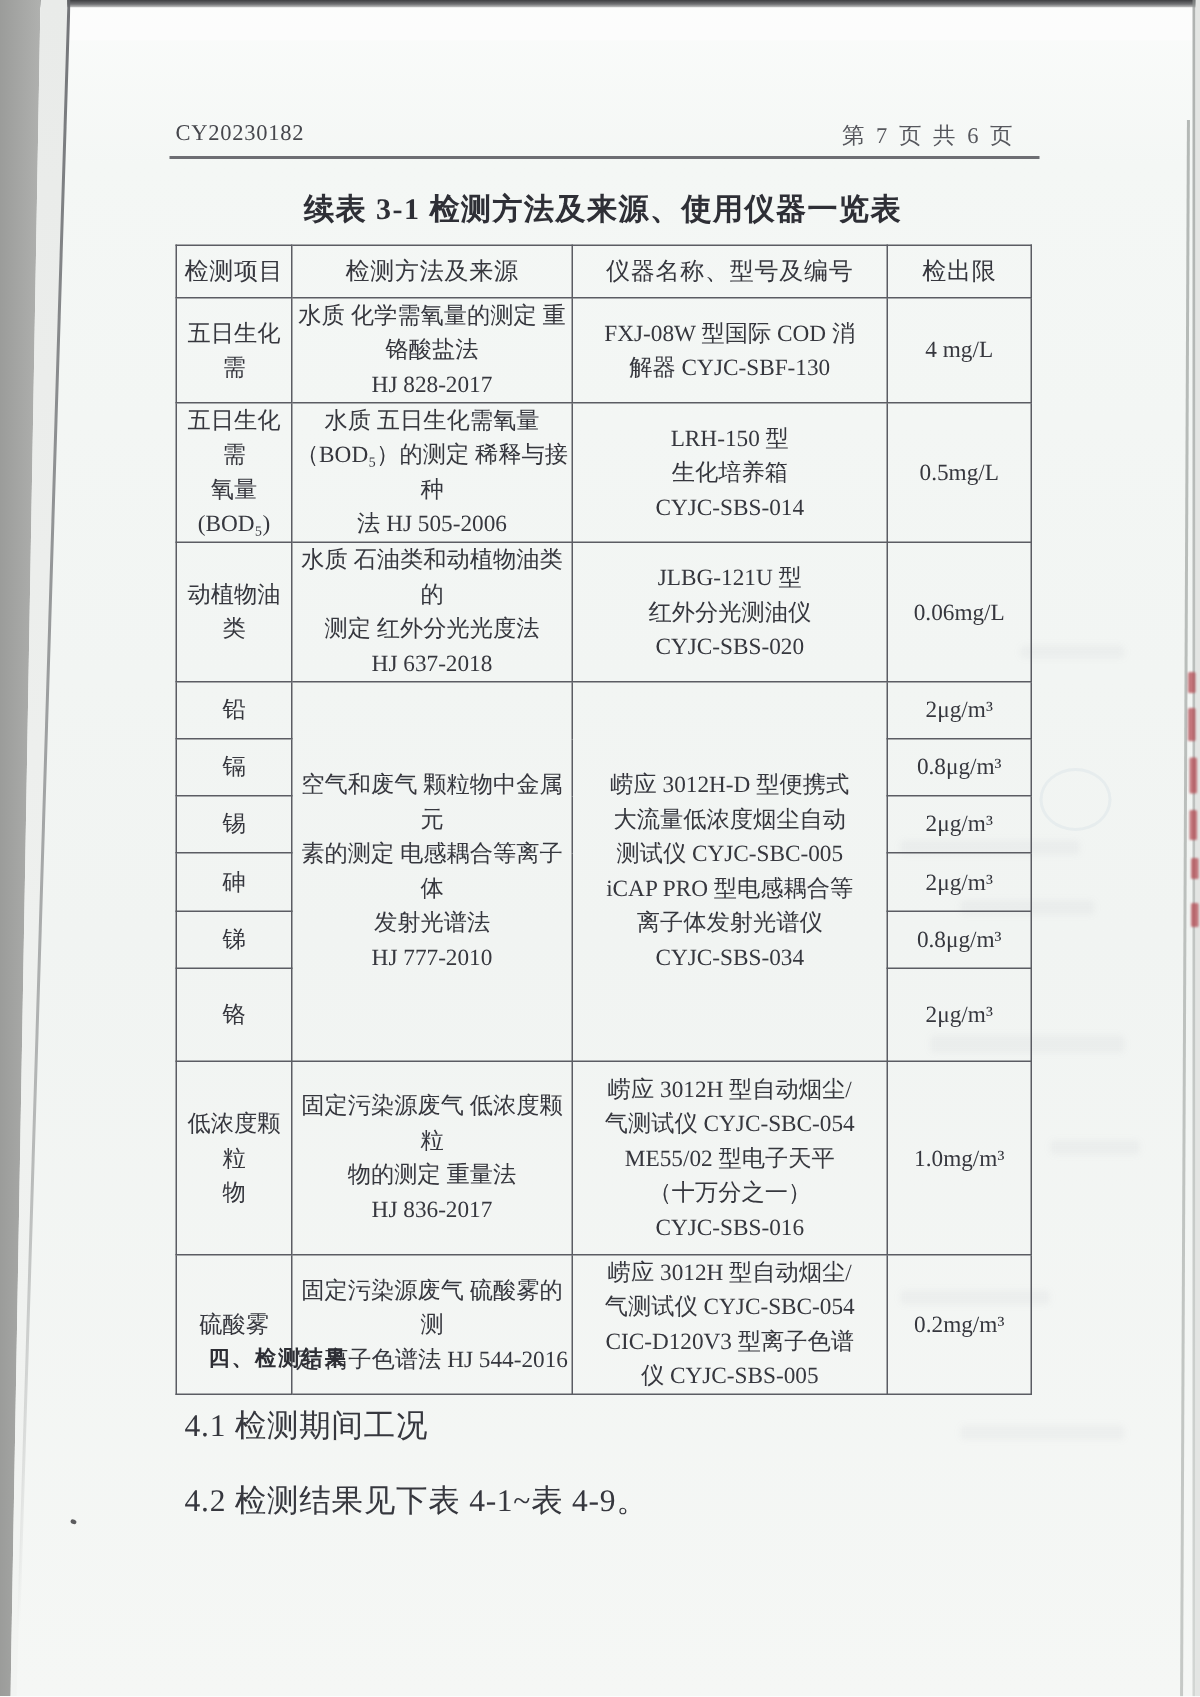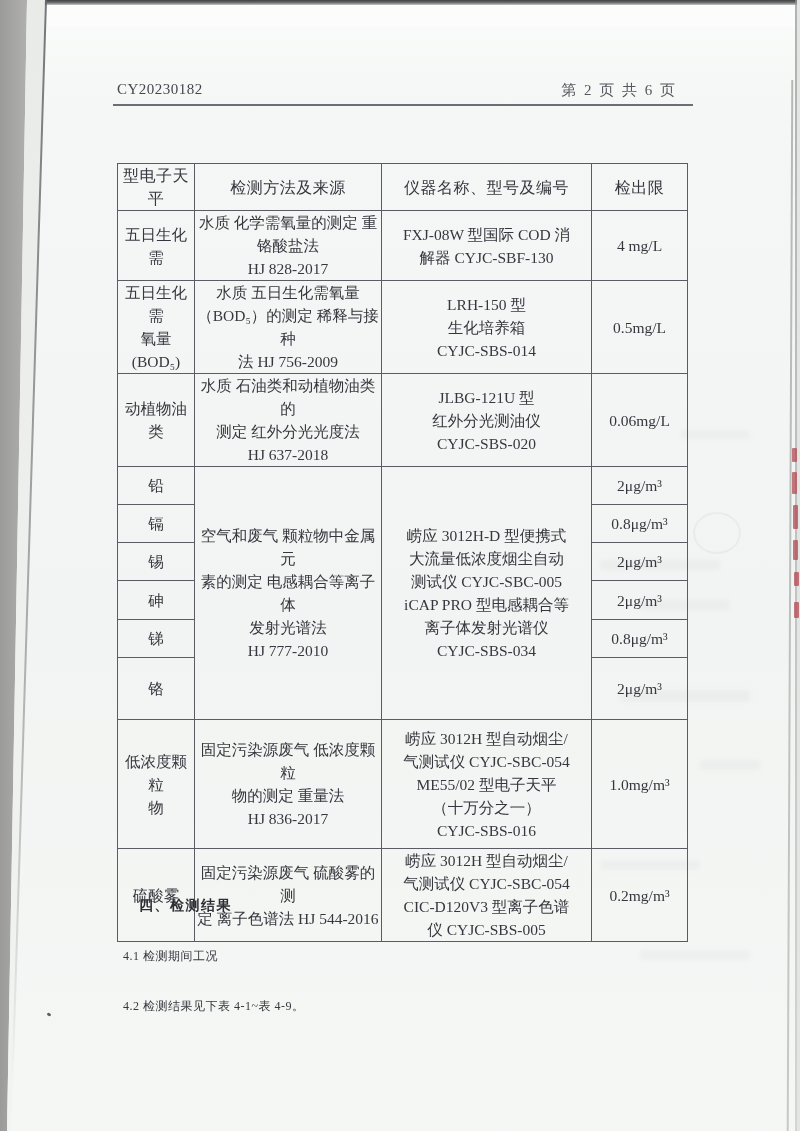--- a/index.html
+++ b/index.html
@@ -44,21 +44,21 @@
   
   table.methods{position:absolute;top:163px;left:117px;width:570px;border-collapse:collapse;
     table-layout:fixed;font-size:15.5px;color:#36373e;}
   table.methods th,table.methods td{border:1px solid #5b5c63;padding:0 2px;text-align:center;
     vertical-align:middle;font-weight:normal;line-height:23px;overflow:hidden;}
   table.methods th{font-size:16px;letter-spacing:.5px;}
   .pre{white-space:pre-line;}
   
   .sec-heading{position:absolute;top:897px;left:139px;font-size:14px;font-weight:bold;
     letter-spacing:1.5px;color:#2d2e34;}
-  .sec-line{position:absolute;font-size:12px;color:#36373e;letter-spacing:.5px;margin-top:12px;}
+  .sec-line{position:absolute;font-size:21px;color:#36373e;letter-spacing:.5px;}
   .sec-41{top:936px;left:123px;}
   .sec-para{top:975px;left:149px;}
   .sec-42{top:986px;left:123px;}
 </style>
 </head>
 <body>
 
 <div class="page">
 
   <div class="scan-top-edge"></div>
@@ -80,54 +80,55 @@
   <div class="bleed" style="left:680px;top:430px;width:70px;height:9px;"></div>
   <div class="bleed" style="left:600px;top:560px;width:120px;height:10px;"></div>
   <div class="bleed" style="left:640px;top:600px;width:90px;height:10px;"></div>
   <div class="bleed" style="left:620px;top:690px;width:130px;height:12px;"></div>
   <div class="bleed" style="left:700px;top:760px;width:60px;height:10px;"></div>
   <div class="bleed" style="left:600px;top:860px;width:100px;height:10px;"></div>
   <div class="bleed" style="left:640px;top:950px;width:110px;height:10px;"></div>
 
   <div class="page-header">
     <span class="report-no">CY20230182</span>
-    <span class="page-info">第 2 页 共 6 页</span>
+    <span class="page-info">第 7 页 共 6 页</span>
   </div>
   <div class="header-rule"></div>
 
+  <div class="doc-title">续表 3-1 检测方法及来源、使用仪器一览表</div>
 
   <table class="methods">
     <colgroup>
       <col style="width:77px">
         <col style="width:187px">
         <col style="width:210px">
         <col style="width:96px">
     </colgroup>
     <tbody>
         <tr style="height:35px">
-      <th>型电子天平</th>
+      <th>检测项目</th>
       <th>检测方法及来源</th>
       <th>仪器名称、型号及编号</th>
       <th>检出限</th>
     </tr>
     <tr style="height:70px">
       <td>五日生化需</td>
       <td class="pre">水质 化学需氧量的测定 重
 铬酸盐法
 HJ 828-2017</td>
       <td class="pre">FXJ-08W 型国际 COD 消
 解器 CYJC-SBF-130</td>
       <td>4 mg/L</td>
     </tr>
     <tr style="height:72px">
       <td class="pre">五日生化需
 氧量(BOD₅)</td>
       <td class="pre">水质 五日生化需氧量
 （BOD₅）的测定 稀释与接种
-法 HJ 756-2009</td>
+法 HJ 505-2006</td>
       <td class="pre">LRH-150 型
 生化培养箱
 CYJC-SBS-014</td>
       <td>0.5mg/L</td>
     </tr>
     <tr style="height:74px">
       <td>动植物油类</td>
       <td class="pre">水质 石油类和动植物油类的
 测定 红外分光光度法
 HJ 637-2018</td>

